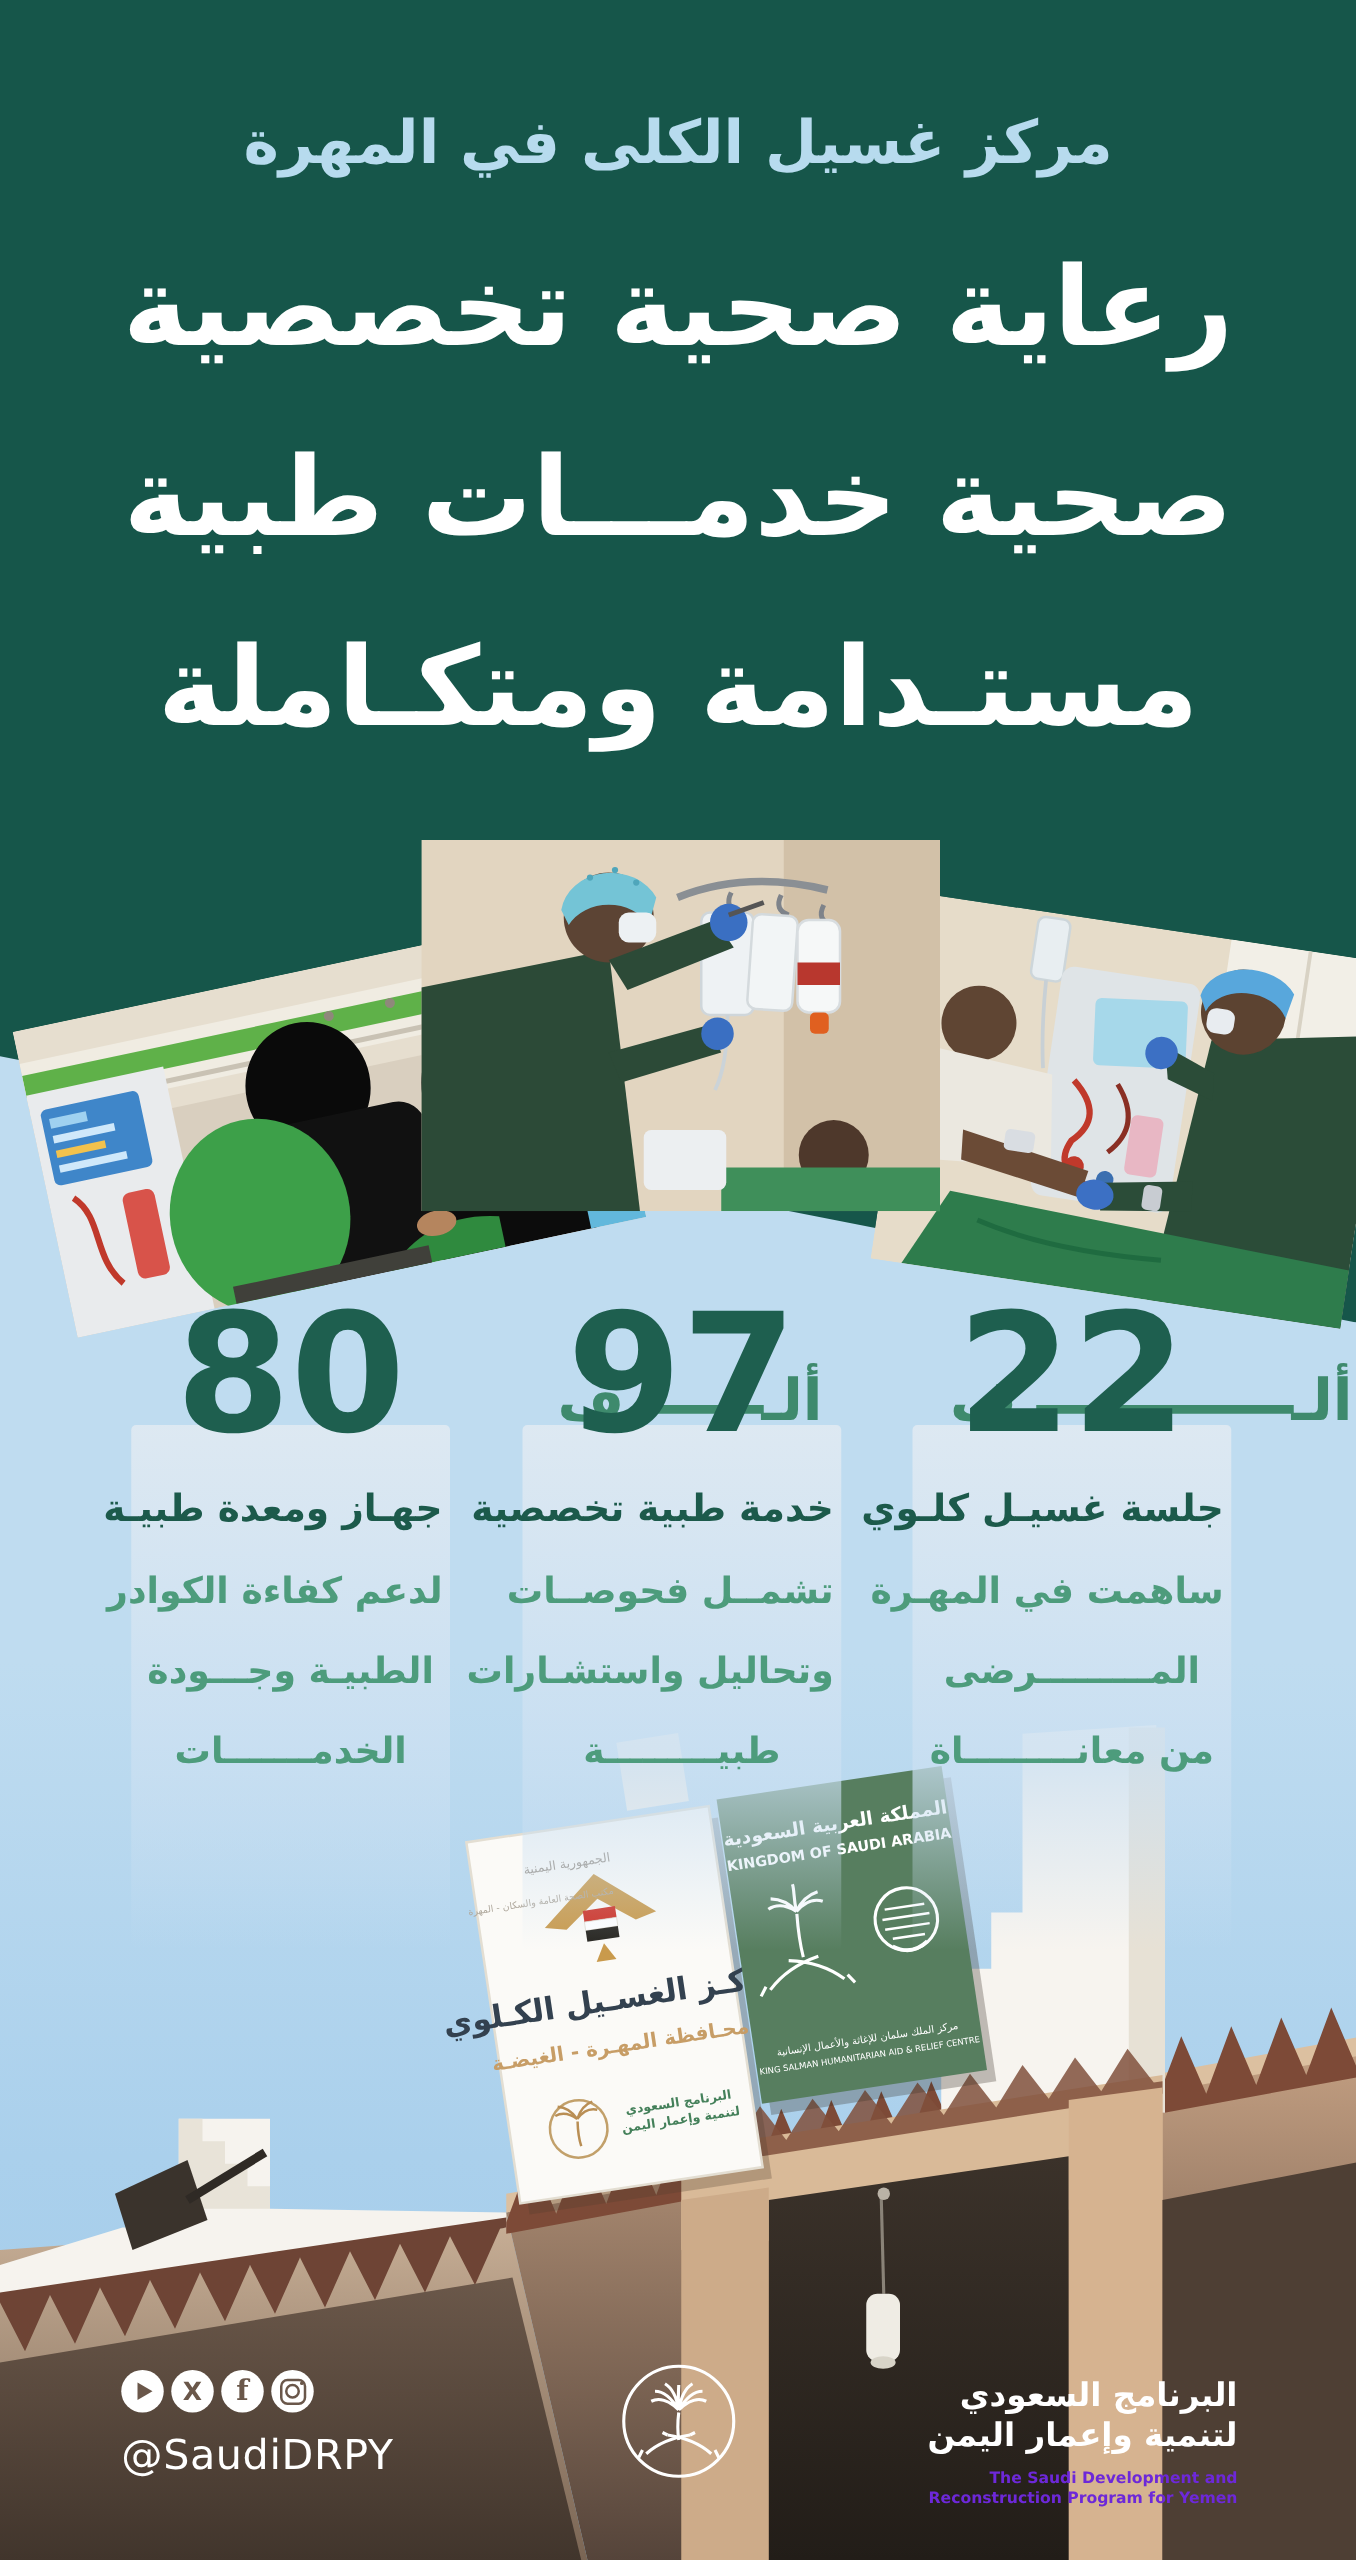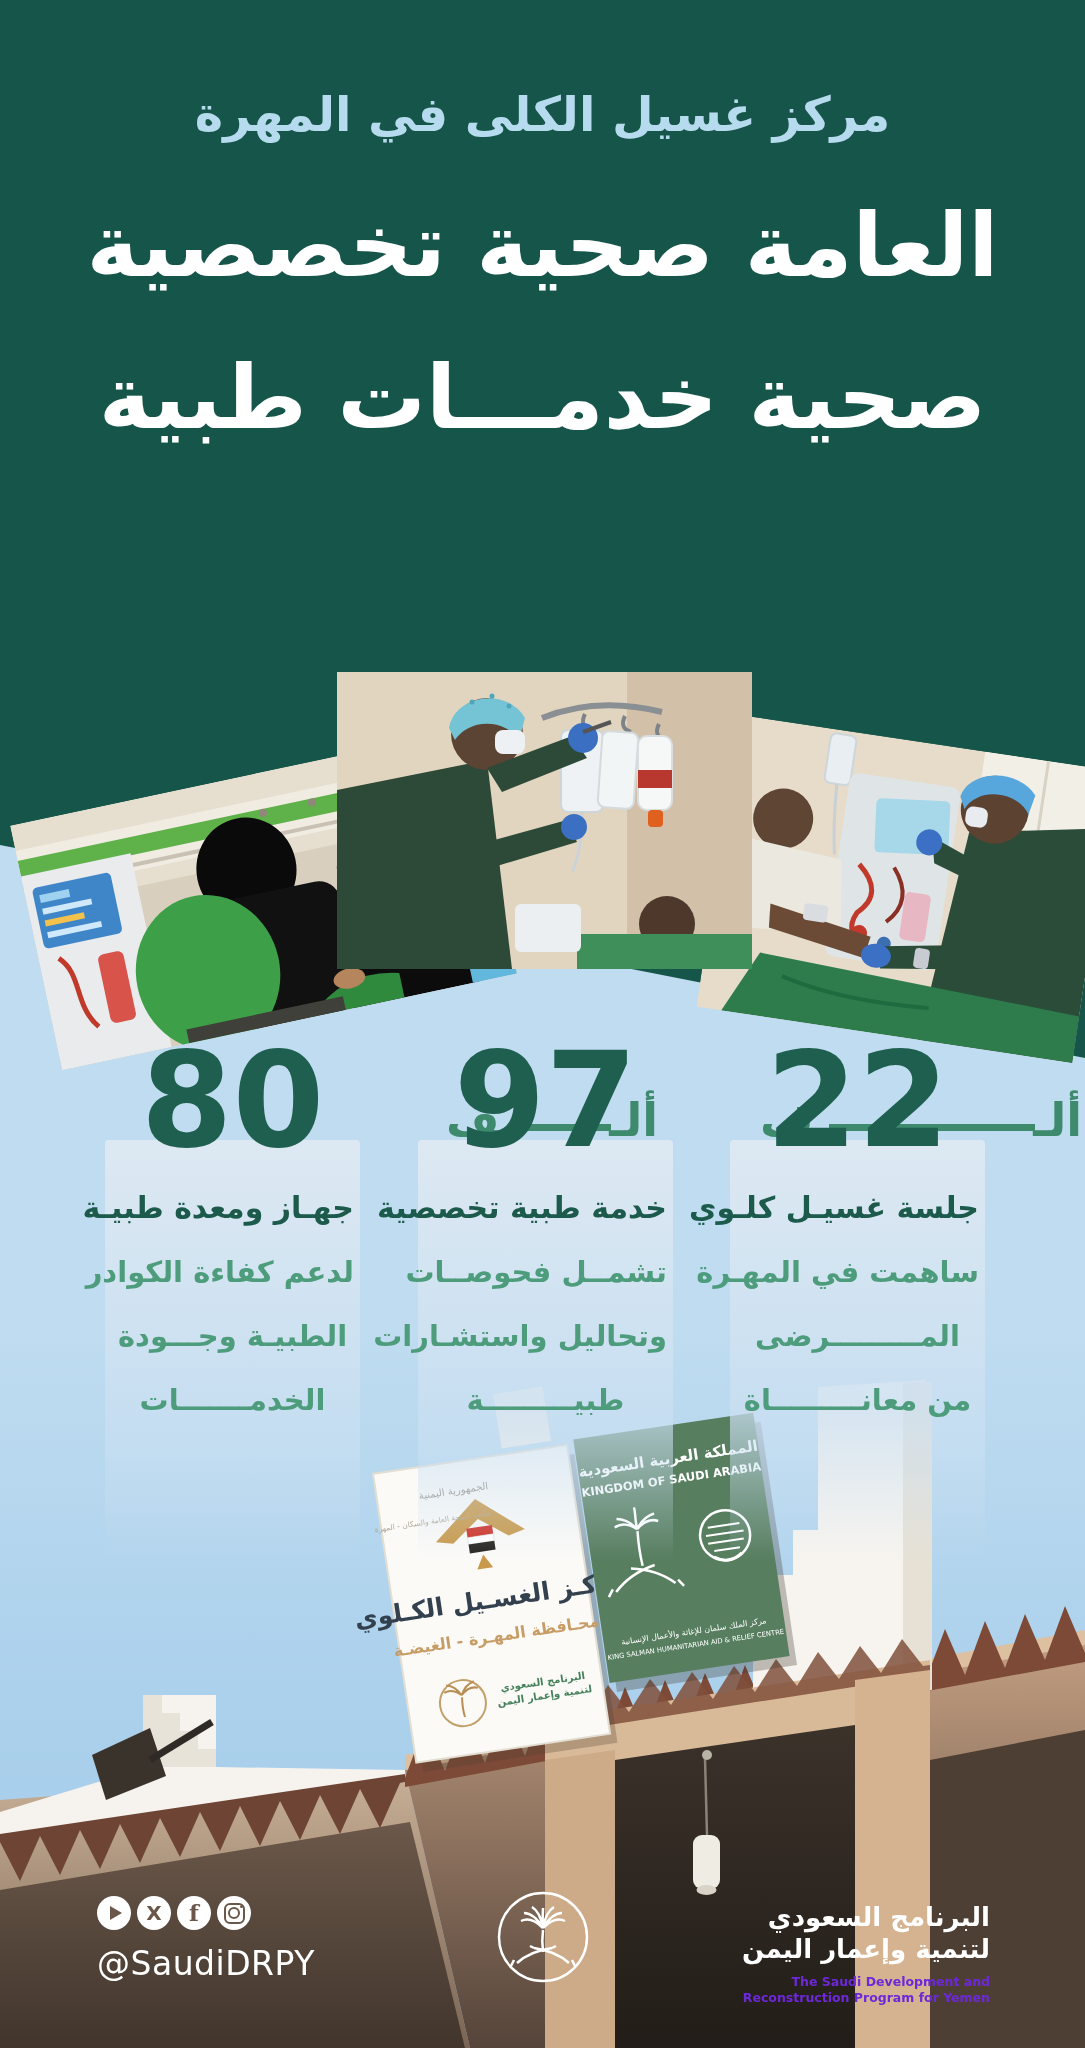--- a/index.html
+++ b/index.html
@@ -61,22 +61,23 @@
   .fr-ar{color:#ffffff;font-size:26px;font-weight:bold;line-height:32px;}
   .fr-en{color:#6d28d9;font-size:12.5px;line-height:16px;direction:ltr;margin-top:9px;font-weight:bold;}
 </style>
 </head>
 <body>
 
 <div class="page">
 
   <div class="hero">
     <div class="hero-subtitle">مركز غسيل الكلى في المهرة</div>
-    <div class="hero-title t1">العامة صحية تخصصية</div>
+    <div class="hero-title t1">رعاية صحية تخصصية</div>
     <div class="hero-title t2">صحية خدمـــات طبية</div>
+    <div class="hero-title t3">مستـدامة ومتكـاملة</div>
   </div>
 
   <div class="photo photo-left">
     <svg width="465" height="250" viewBox="0 0 465 250">
       <rect x="0" y="0" width="465" height="250" fill="#d9cfbf"></rect>
       <rect x="0" y="0" width="465" height="86" fill="#e6decf"></rect>
       <rect x="0" y="26" width="465" height="44" fill="#f0ece2"></rect>
       <rect x="0" y="36" width="465" height="18" fill="#5fb149"></rect>
       <rect x="0" y="62" width="465" height="4" fill="#c9c2b4"></rect>
       <circle cx="250" cy="40" r="4" fill="#8f887b"></circle>

